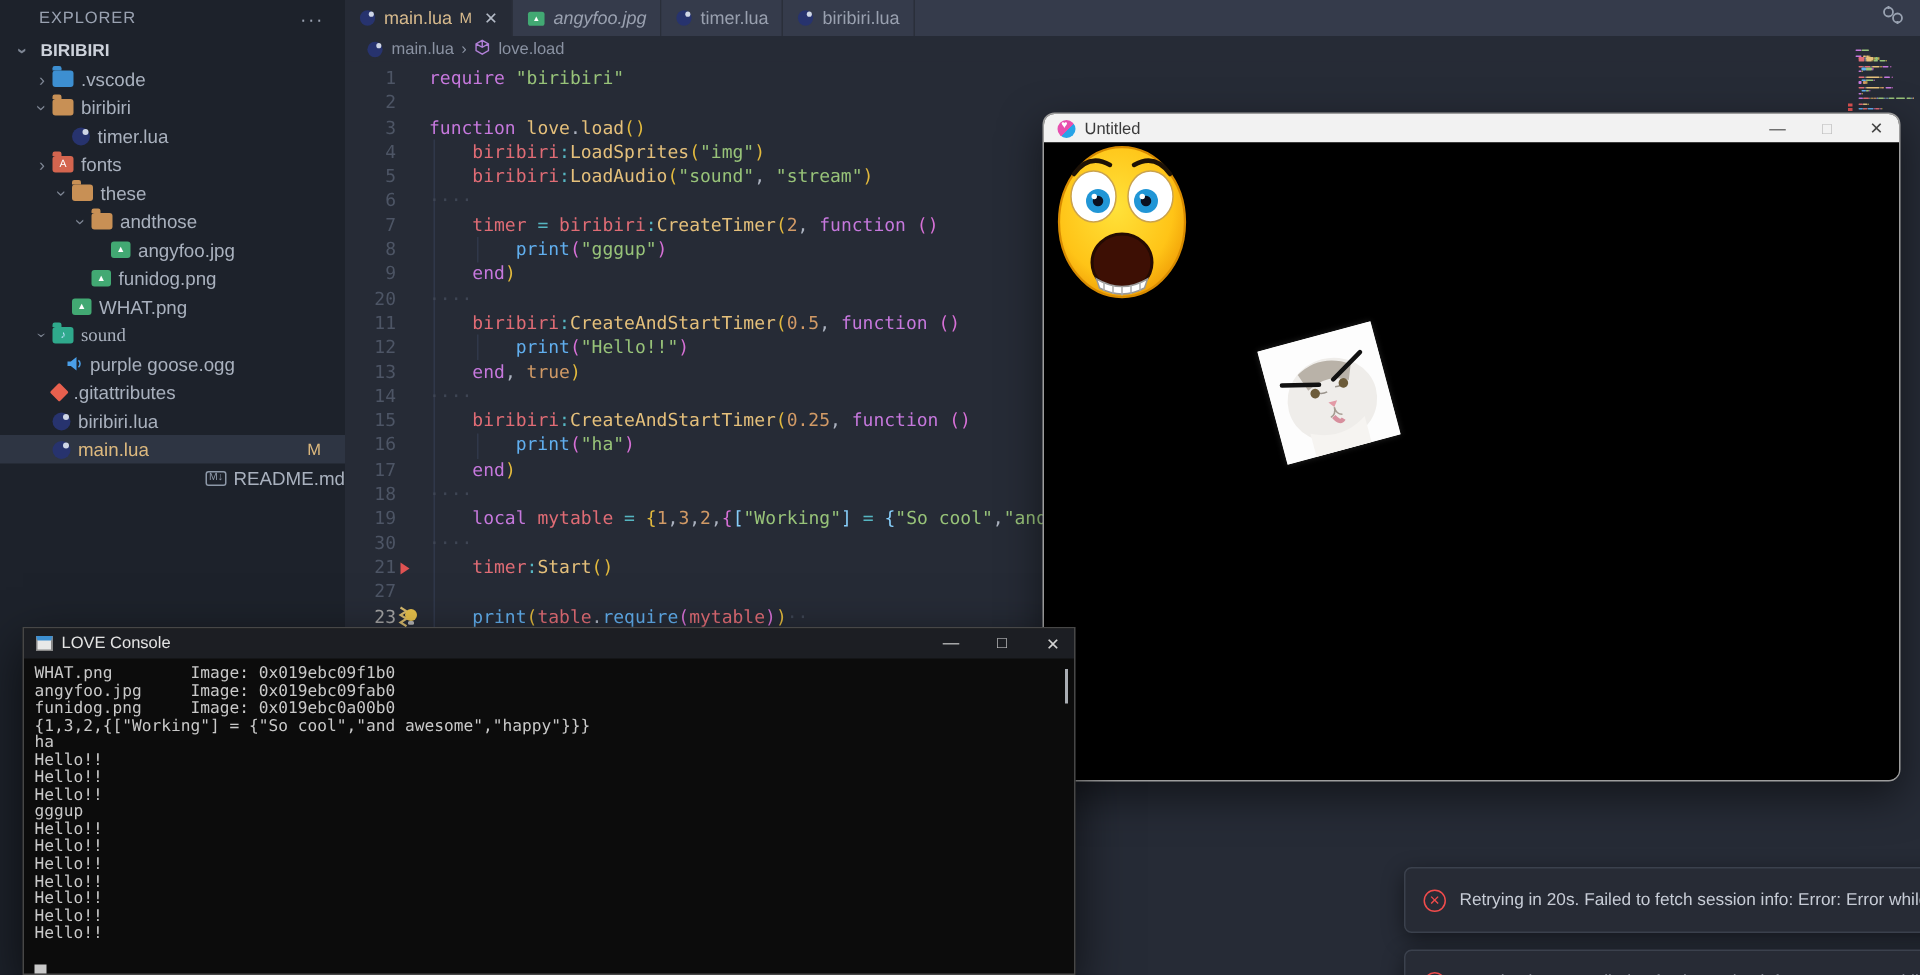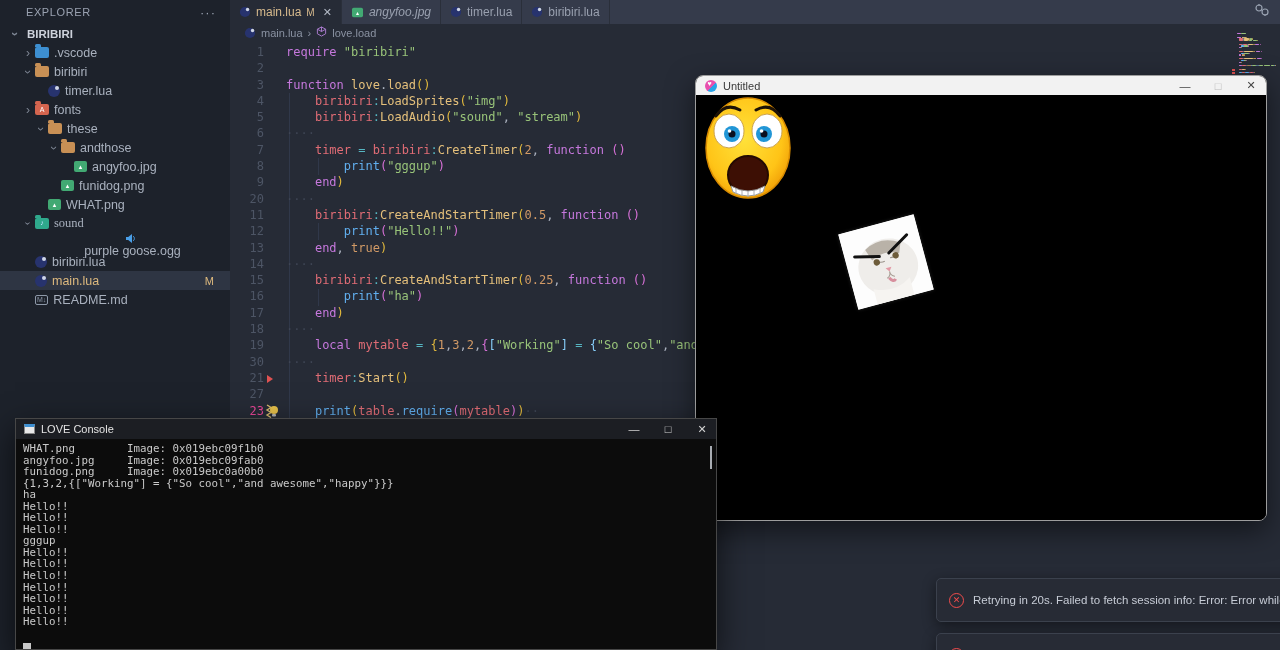--- a/index.html
+++ b/index.html
@@ -54,21 +54,21 @@
   
   #breadcrumb { position:absolute; left:230px; top:24px; right:0; height:17px; background:#262b36;
     display:flex; align-items:center; gap:5px; padding-left:14px; font-size:11px; color:#8a92a2; }
 
   
   #editor { position:absolute; left:230px; top:41px; right:0; bottom:0; background:#262b36; }
   #codepane { position:absolute; left:0; top:3px; right:0; }
   .cl { display:flex; height:16.3px; line-height:16.3px;
     font-family:"DejaVu Sans Mono", monospace; font-size:12px; white-space:pre; }
   .ln { width:34px; flex:none; text-align:right; color:#4d5565; position:relative; }
-  .ln.activeln { color:#ec4899; }
+  .ln.activeln { color:#a3a3a3; }
   .lg { width:22px; flex:none; position:relative; }
   .tk-kw{color:#c678dd} .tk-v{color:#e06c75} .tk-f{color:#e5c07b} .tk-b{color:#61afef}
   .tk-s{color:#98c379} .tk-n{color:#d19a66} .tk-o{color:#56b6c2} .tk-p{color:#abb2bf}
   .tk-g{color:#e2b93d} .tk-pu{color:#d670d6} .tk-bl{color:#87cefa} .tk-ws{color:#3e4554}
   .bp-arrow { position:absolute; left:3px; top:5px; width:0; height:0;
     border-left:6px solid #e05252; border-top:4px solid transparent; border-bottom:4px solid transparent; }
   .zigzag { position:absolute; right:-9px; top:1px; }
   .bulb { position:absolute; left:4px; top:2px; }
   .iguide { position:absolute; width:1px; background:#30384a; }
 
@@ -184,42 +184,47 @@
         </span>
         <span class="lbl">WHAT.png</span>
       </div>
       <div class="trow" style="padding-left: 21px; font-family: Liberation Serif, serif;">
         <span class="chev down">›</span>
         <span class="fi folder f-green">
           <span class="fglyph" style="color:#bfe3ff">♪</span>
         </span>
         <span class="lbl">sound</span>
       </div>
-      <div class="trow" style="padding-left: 30px; flex-direction: column;">
+      <div class="trow" style="padding-left: 30px;">
         <span class="spacer"></span>
         <span class="spk">
           <svg width="11" height="11" viewBox="0 0 11 11">
             <path d="M1 4h2.2L7 1v9L3.2 7H1z" fill="#4a9fe8"></path>
             <path d="M8.3 3.2a3 3 0 010 4.6" stroke="#4a9fe8" fill="none" stroke-width="1"></path>
           </svg>
         </span>
         <span class="lbl">purple goose.ogg</span>
       </div>
       <div class="trow" style="padding-left: 21px;">
         <span class="spacer"></span>
+        <span class="fi git"></span>
+        <span class="lbl">.gitattributes</span>
+      </div>
+      <div class="trow" style="padding-left: 21px;">
+        <span class="spacer"></span>
         <span class="fi lua"></span>
         <span class="lbl">biribiri.lua</span>
       </div>
       <div class="trow sel" style="padding-left: 21px;">
         <span class="spacer"></span>
         <span class="fi lua"></span>
         <span class="lbl mod">main.lua</span>
         <span class="tbadge">M</span>
       </div>
-      <div class="trow" style="padding-left: 21px;">
+      <div class="trow" style="padding-left: 21px; justify-content: flex-end;">
         <span class="spacer"></span>
         <span class="mdbox">M↓</span>
         <span class="lbl">README.md</span>
       </div>
     </div>
 </div>
 
 <div id="tabstrip">
   <div id="tabs" style="display:flex">
       <div class="tab active">

